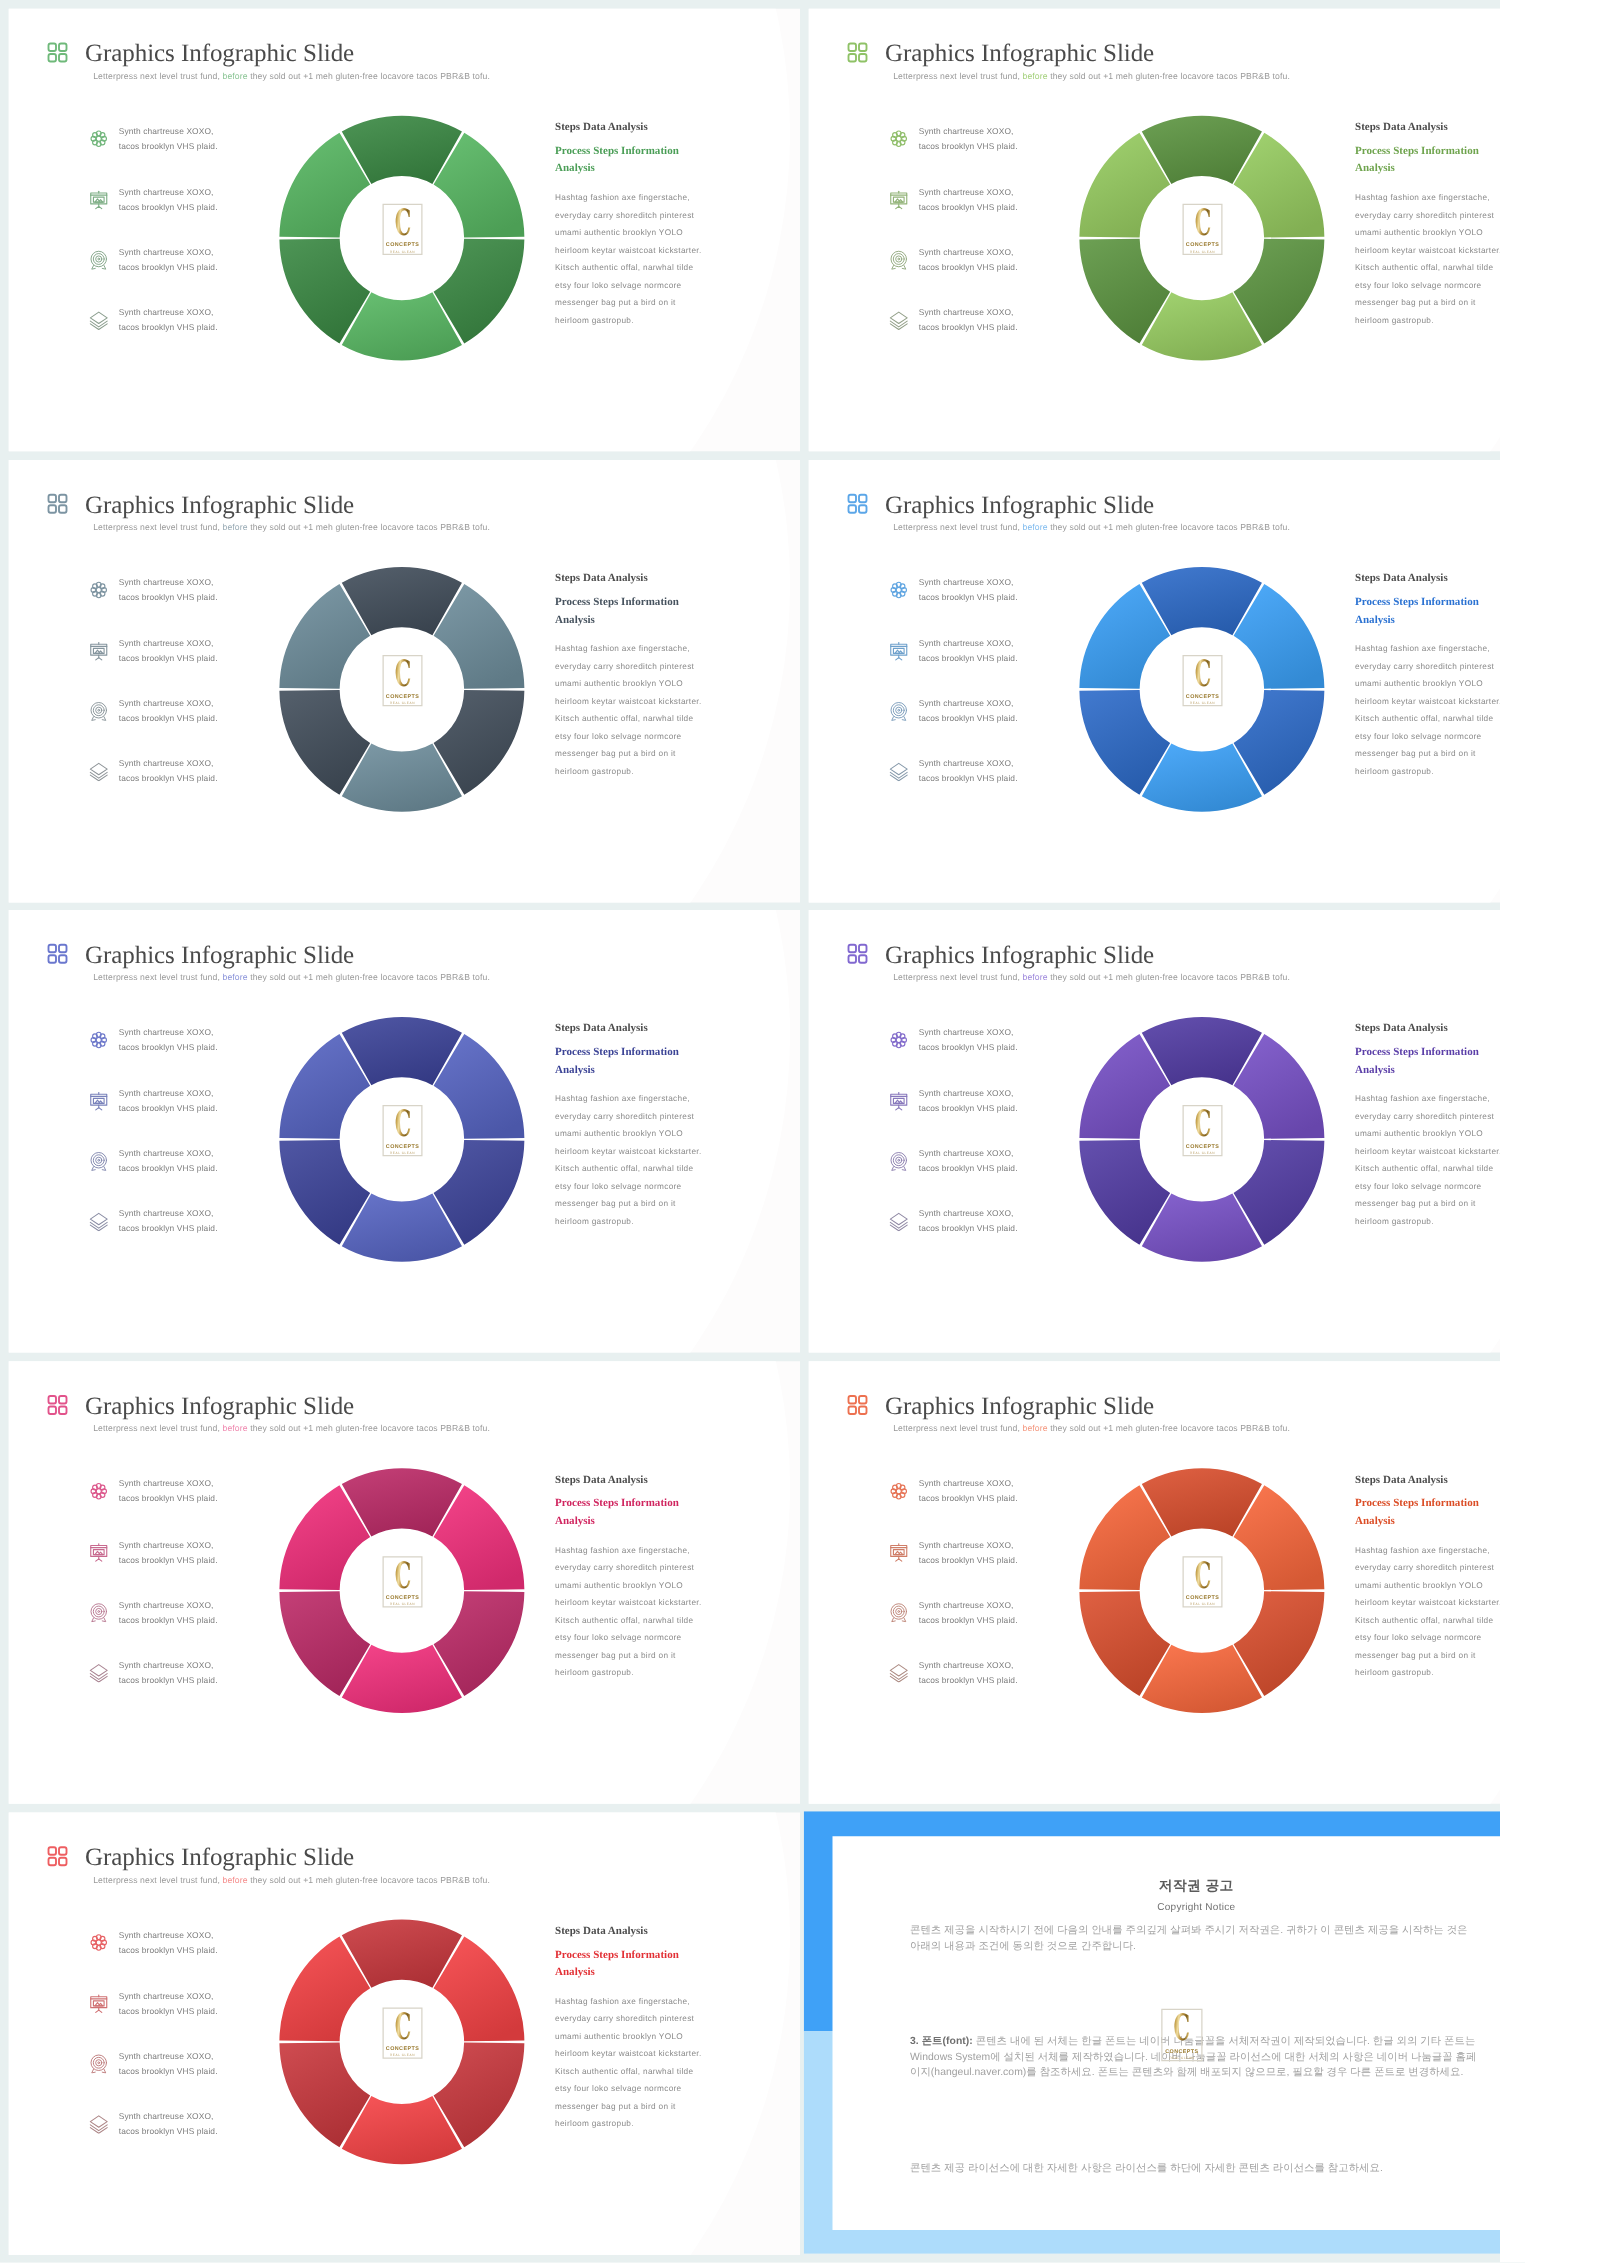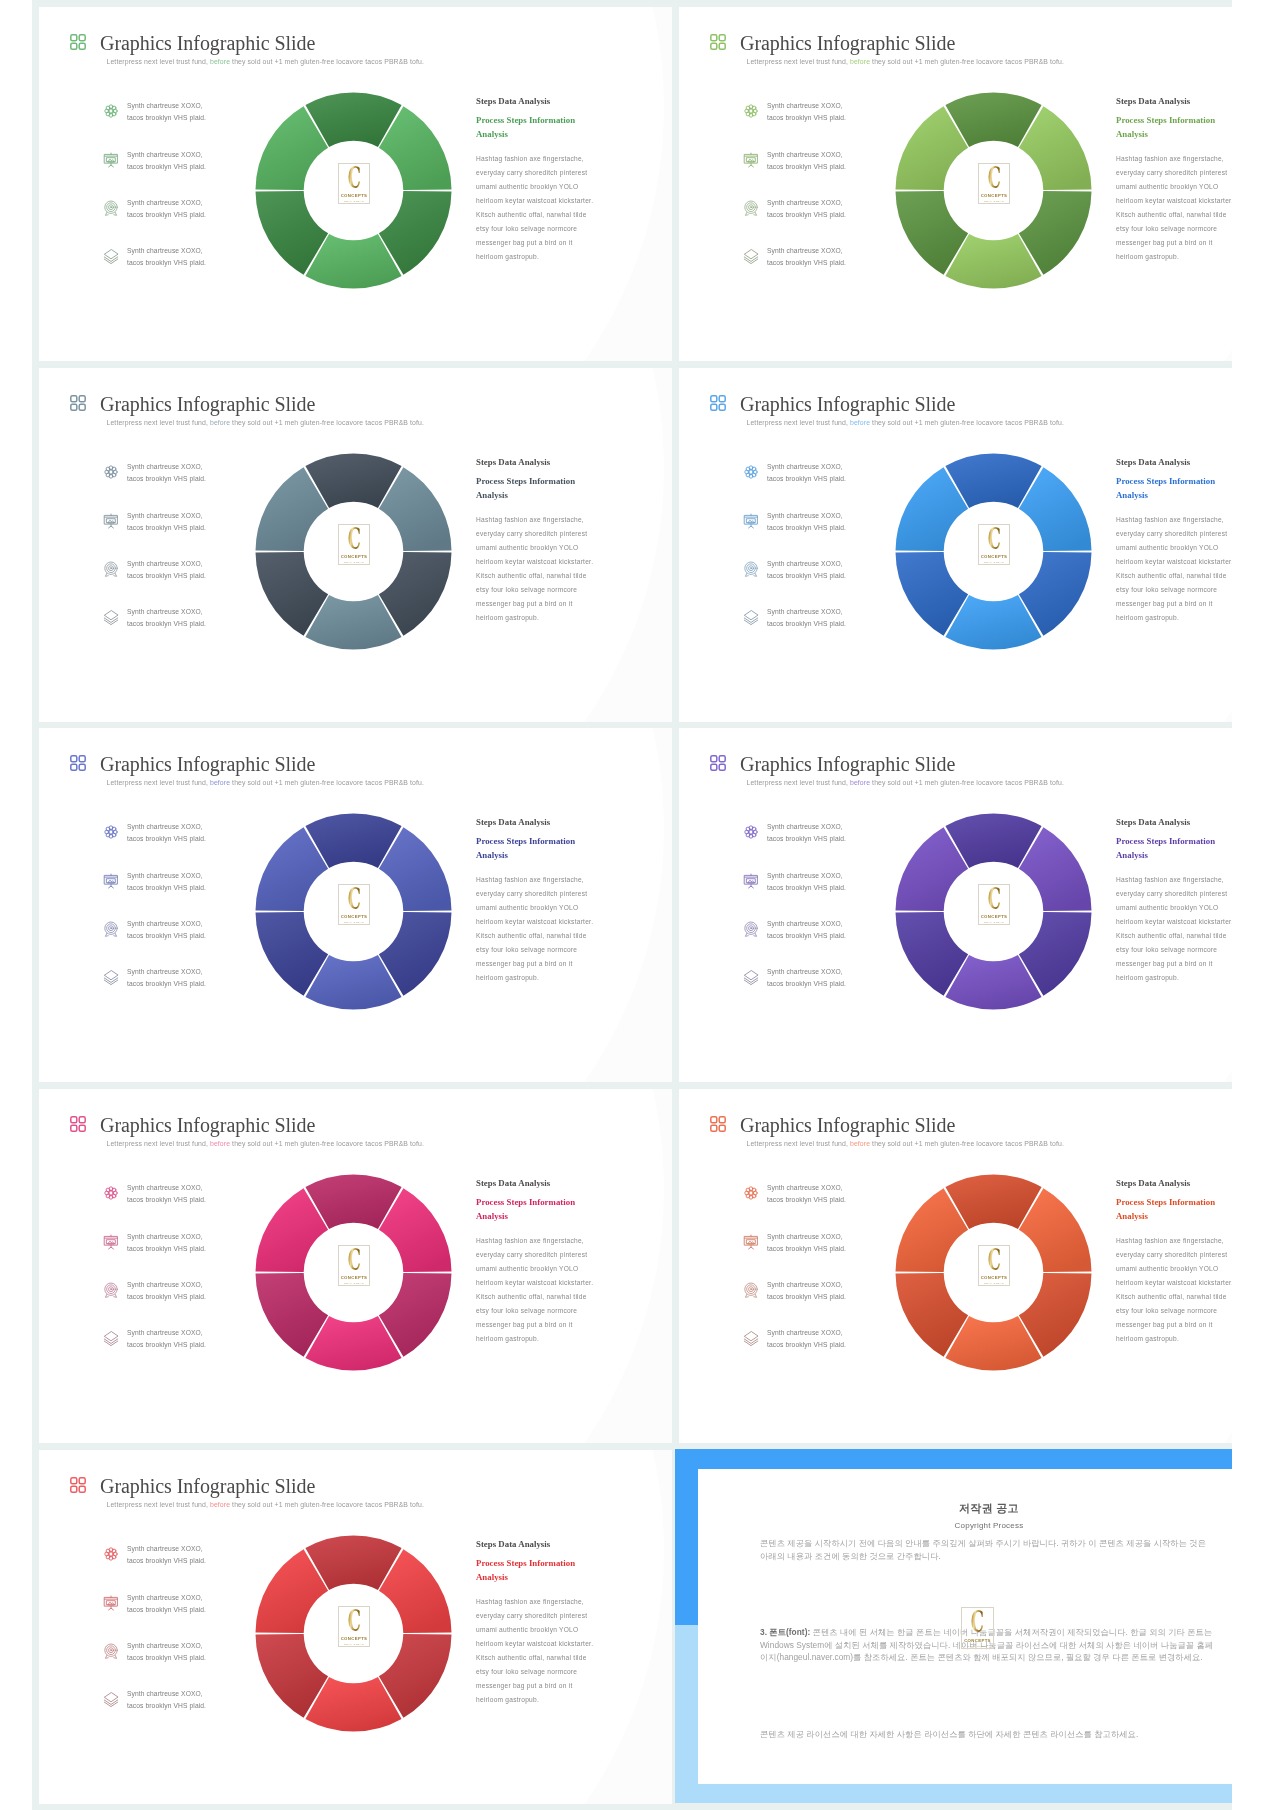--- a/index.html
+++ b/index.html
@@ -1,18 +1,18 @@
 <!DOCTYPE html>
 <html><head>
 <meta charset="utf-8">
 <style>
   html,body{margin:0;padding:0;}
   body{width:1280px;height:1810px;background:#fff;
        font-family:"Liberation Sans",sans-serif;-webkit-font-smoothing:antialiased;}
-  .page{position:relative;width:1200px;height:1810px;background:#e8f0f0;overflow:hidden;margin-left:32px;}
+  .page{position:relative;width:1200px;height:1810px;background:#e8f0f0;overflow:hidden;}
   .slide{position:absolute;width:633px;height:354px;background:#fdfcfc;overflow:hidden;}
   .wm{position:absolute;border-radius:50%;background:#fff;pointer-events:none;}
 
   
   .hdr-icon{position:absolute;left:29.5px;top:26px;width:18px;height:18px;}
   .hdr-title{position:absolute;left:61px;top:24.5px;font-family:"Liberation Serif",serif;
              font-size:20.0px;color:#4a4a4a;letter-spacing:-.05px;white-space:nowrap;}
   .hdr-sub{position:absolute;left:67.5px;top:51px;font-size:6.9px;color:#9a9a9a;
            letter-spacing:.1px;white-space:nowrap;}
   .hdr-sub .accent{}
@@ -1048,22 +1048,22 @@
         <h4>Steps Data Analysis</h4>
         <h5 style="color:#E23136;margin-top:8px">Process Steps Information Analysis</h5>
         <p style="margin-top:10.5px">Hashtag fashion axe fingerstache, everyday carry shoreditch pinterest umami authentic brooklyn YOLO heirloom keytar waistcoat kickstarter. Kitsch authentic offal, narwhal tilde etsy four loko selvage normcore messenger bag put a bird on it heirloom gastropub.</p>
       </div>
     </div>
     <div class="cslide" style="left: 643px; top: 1449px; width: 630px; height: 354px;">
       <div class="cbg-top" style="height:176px;background:#3FA1F7"></div>
       <div class="cbg-bot" style="top:176px;height:178px;background:#ADDCFB"></div>
       <div class="cwhite" style="left:23px;top:20px;width:582px;height:315px"></div>
       <div class="ctitle" style="left:23px;width:582px;top:52px">저작권 공고</div>
-      <div class="csub" style="left:23px;width:582px;top:72px">Copyright Process</div>
-      <div class="cpara" style="left:85px;top:88px;width:456px">콘텐츠 제공을 시작하시기 전에 다음의 안내를 주의깊게 살펴봐 주시기 바랍니다. 귀하가 이 콘텐츠 제공을 시작하는 것은 아래의 내용과 조건에 동의한 것으로 간주합니다.</div>
+      <div class="csub" style="left:23px;width:582px;top:72px">Copyright Notice</div>
+      <div class="cpara" style="left:85px;top:88px;width:456px">콘텐츠 제공을 시작하시기 전에 다음의 안내를 주의깊게 살펴봐 주시기 저작권은. 귀하가 이 콘텐츠 제공을 시작하는 것은 아래의 내용과 조건에 동의한 것으로 간주합니다.</div>
       <div class="cpara" style="left:85px;top:177px;width:456px"><b>3. 폰트(font):</b> <span>콘텐츠 내에 된 서체는 한글 폰트는 네이버 나눔글꼴을 서체저작권이 제작되었습니다. 한글 외의 기타 폰트는 Windows System에 설치된 서체를 제작하였습니다. 네이버 나눔글꼴 라이선스에 대한 서체의 사항은 네이버 나눔글꼴 홈페이지(hangeul.naver.com)를 참조하세요. 폰트는 콘텐츠와 함께 배포되지 않으므로, 필요할 경우 다른 폰트로 변경하세요.</span></div>
       <div class="cpara" style="left:85px;top:279px;width:456px">콘텐츠 제공 라이선스에 대한 자세한 사항은 라이선스를 하단에 자세한 콘텐츠 라이선스를 참고하세요.</div>
       <div class="clogo logo" style="left:286px;top:158px;width:31px;height:40px">
         <span class="lc" style="font-size:29px;line-height:27px;margin-top:1px">C</span>
         <span class="ln" style="font-size:4.3px;margin-top:1.5px">CONCEPTS</span>
         <span class="ls" style="font-size:2.5px;margin-top:2px">REAL  CLEAN</span>
       </div>
     </div>
   </div>
 

